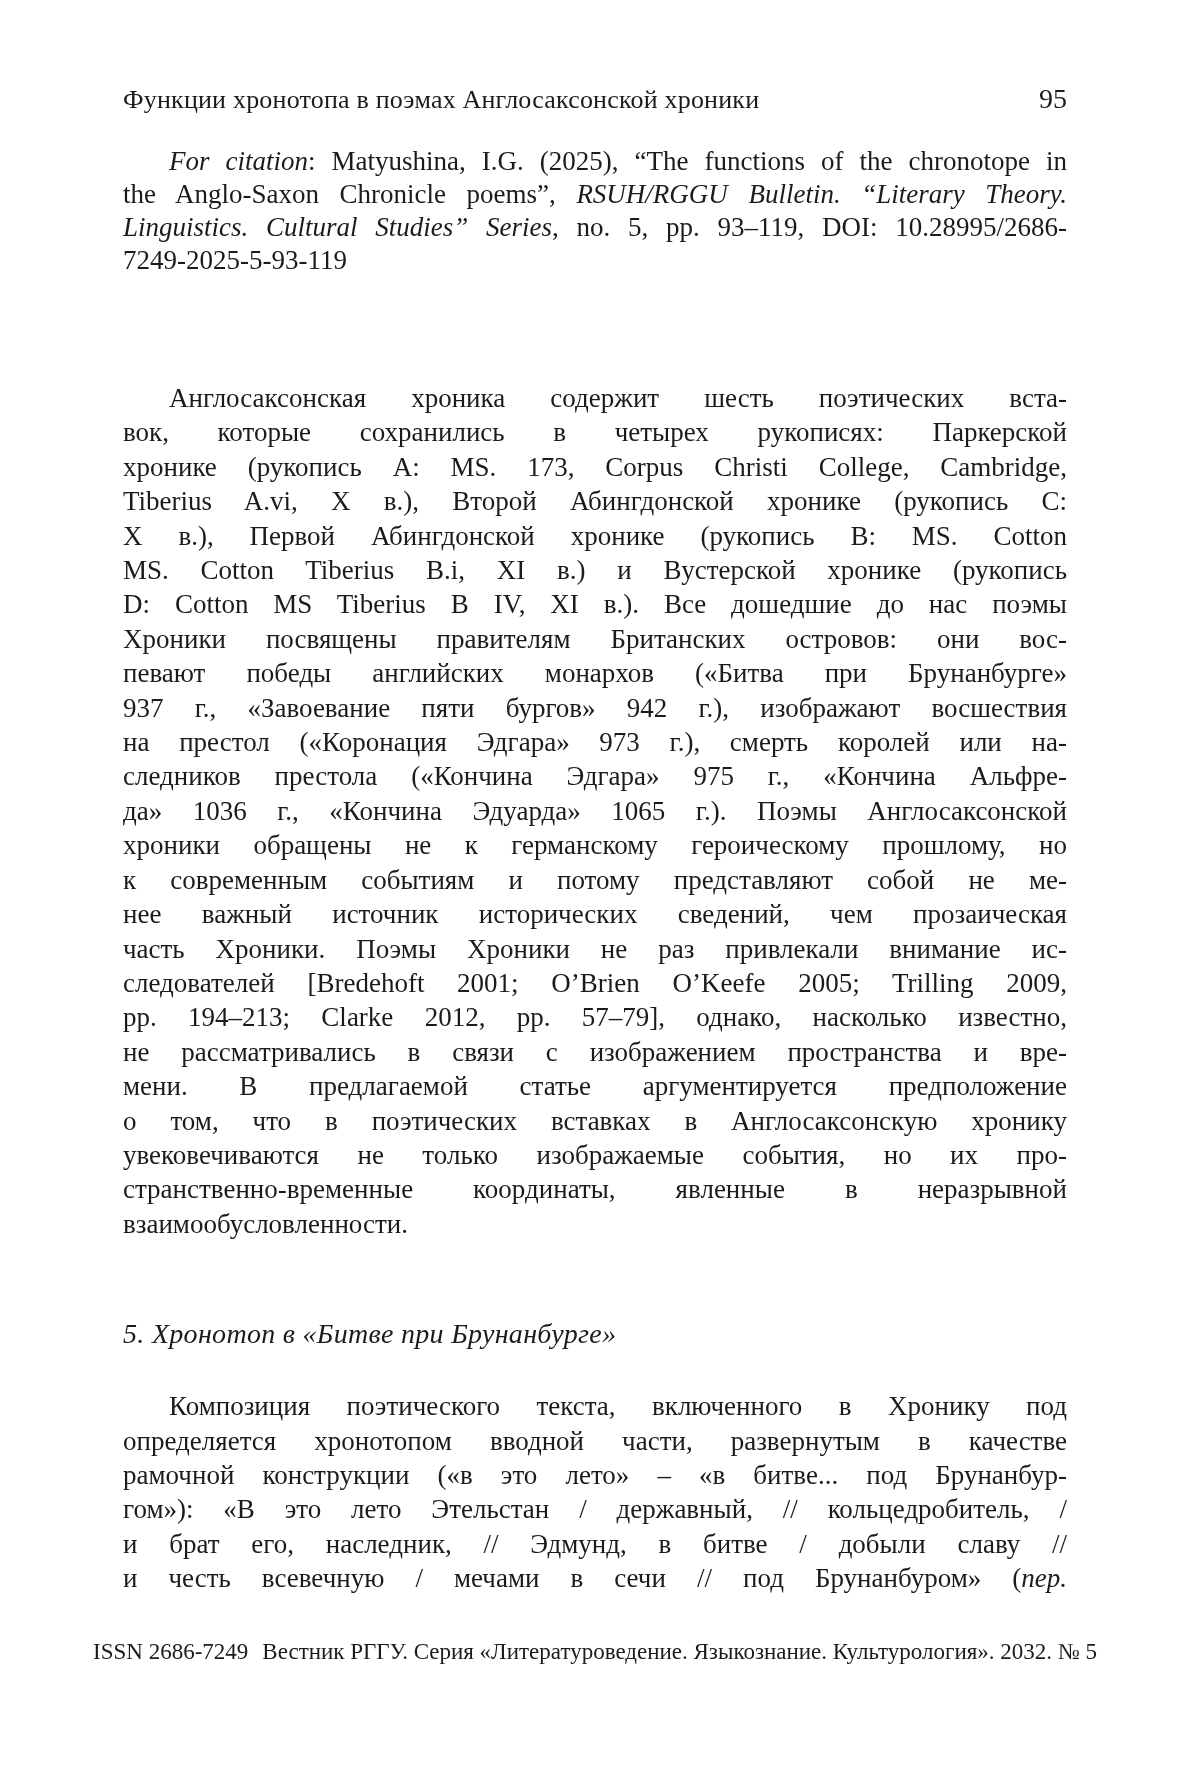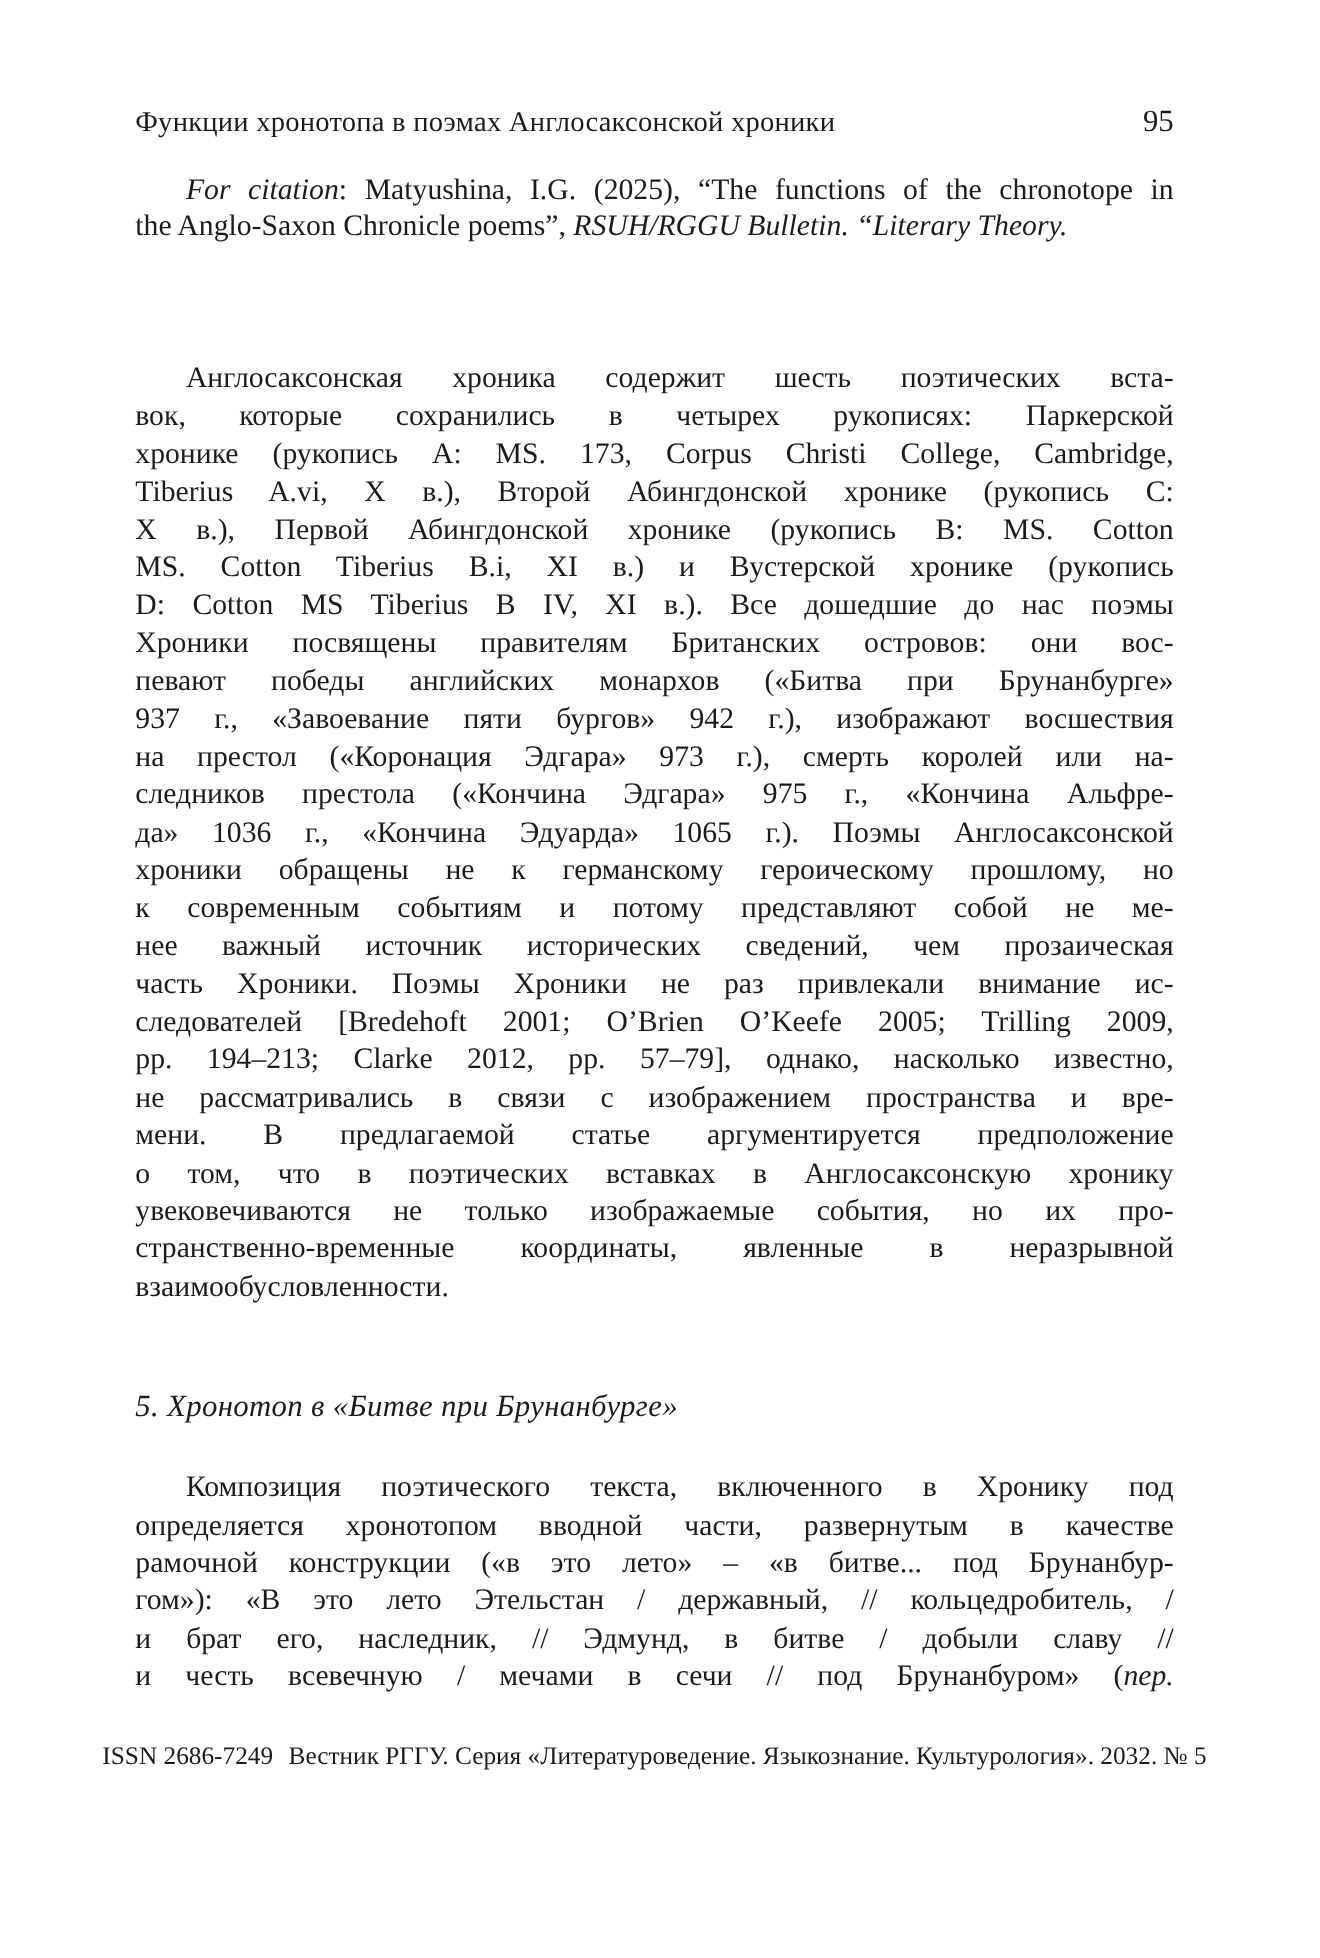--- a/index.html
+++ b/index.html
@@ -9,21 +9,21 @@
   }
   .page {
     position: relative;
     width: 1200px;
     height: 1780px;
     margin: 0 auto;
     background: #ffffff;
     color: #1b1b1b;
     font-family: "Liberation Serif", "DejaVu Serif", serif;
     box-sizing: border-box;
-    padding: 12px 133px 0 123px;
+    padding: 0 133px 0 123px;
     overflow: hidden;
   }
   .running-header {
     display: flex;
     justify-content: space-between;
     align-items: baseline;
     padding-top: 84px;
     font-size: 26px;
     line-height: 30px;
   }
@@ -77,20 +77,22 @@
 <div class="page">
 
   <div class="running-header">
     <span class="running-title">Функции хронотопа в поэмах Англосаксонской хроники</span>
     <span class="page-number">95</span>
   </div>
 
   <div class="citation indent-first left-last">
       <div class="line"><em>For citation</em><span>: Matyushina, I.G. (2025), “The functions of the chronotope in</span></div>
       <div class="line"><span>the Anglo-Saxon Chronicle poems”, </span><em>RSUH/RGGU Bulletin. “Literary Theory.</em></div>
+      <div class="line"><em>Linguistics. Cultural Studies” Series</em><span>, no. 5, pp. 93–119, DOI: 10.28995/2686-</span></div>
+      <div class="line">7249-2025-5-93-119</div>
     </div>
 
   <div class="para para-intro indent-first left-last">
       <div class="line">Англосаксонская хроника содержит шесть поэтических вста-</div>
       <div class="line">вок, которые сохранились в четырех рукописях: Паркерской</div>
       <div class="line">хронике (рукопись А: MS. 173, Corpus Christi College, Cambridge,</div>
       <div class="line">Tiberius A.vi, Х в.), Второй Абингдонской хронике (рукопись С:</div>
       <div class="line">Х в.), Первой Абингдонской хронике (рукопись В: MS. Cotton</div>
       <div class="line">MS. Cotton Tiberius B.i, XI в.) и Вустерской хронике (рукопись</div>
       <div class="line">D: Cotton MS Tiberius B IV, XI в.). Все дошедшие до нас поэмы</div>

